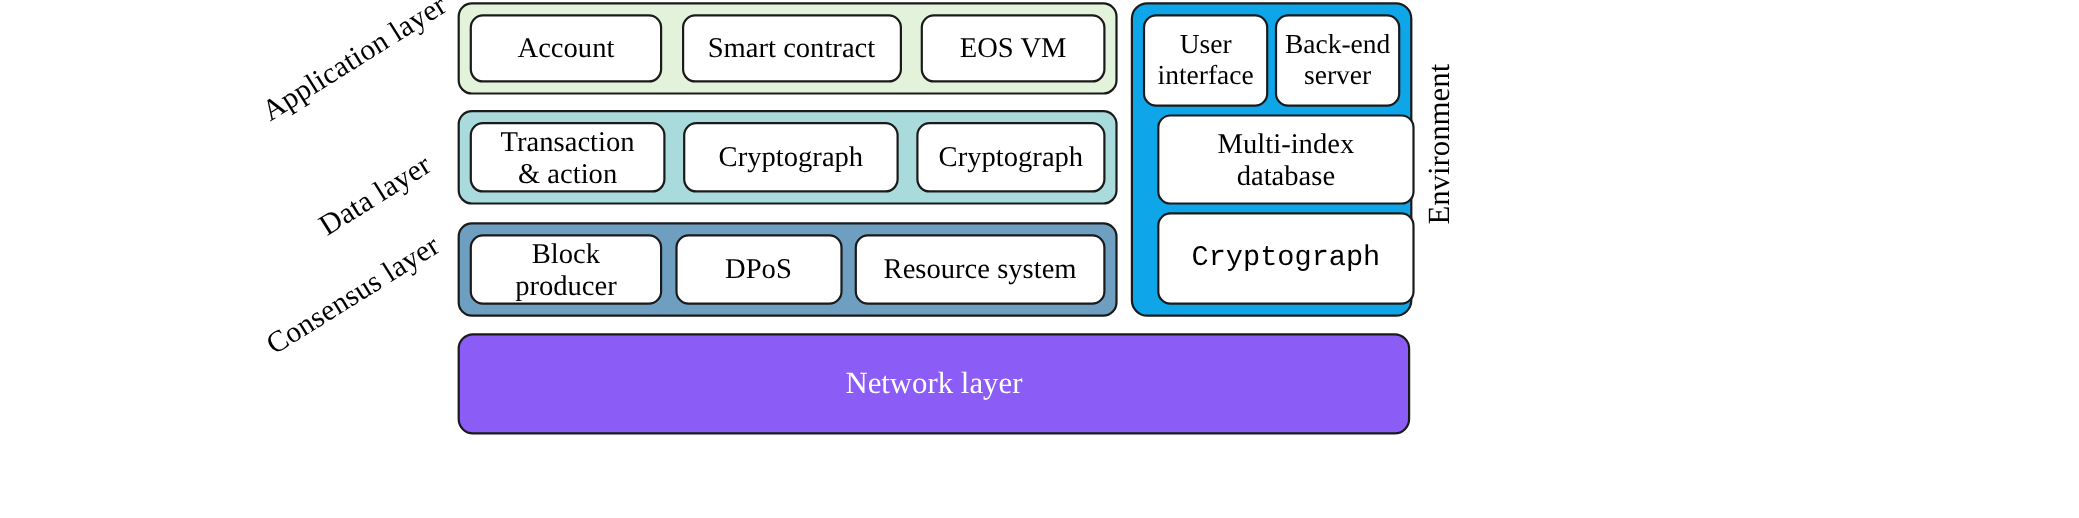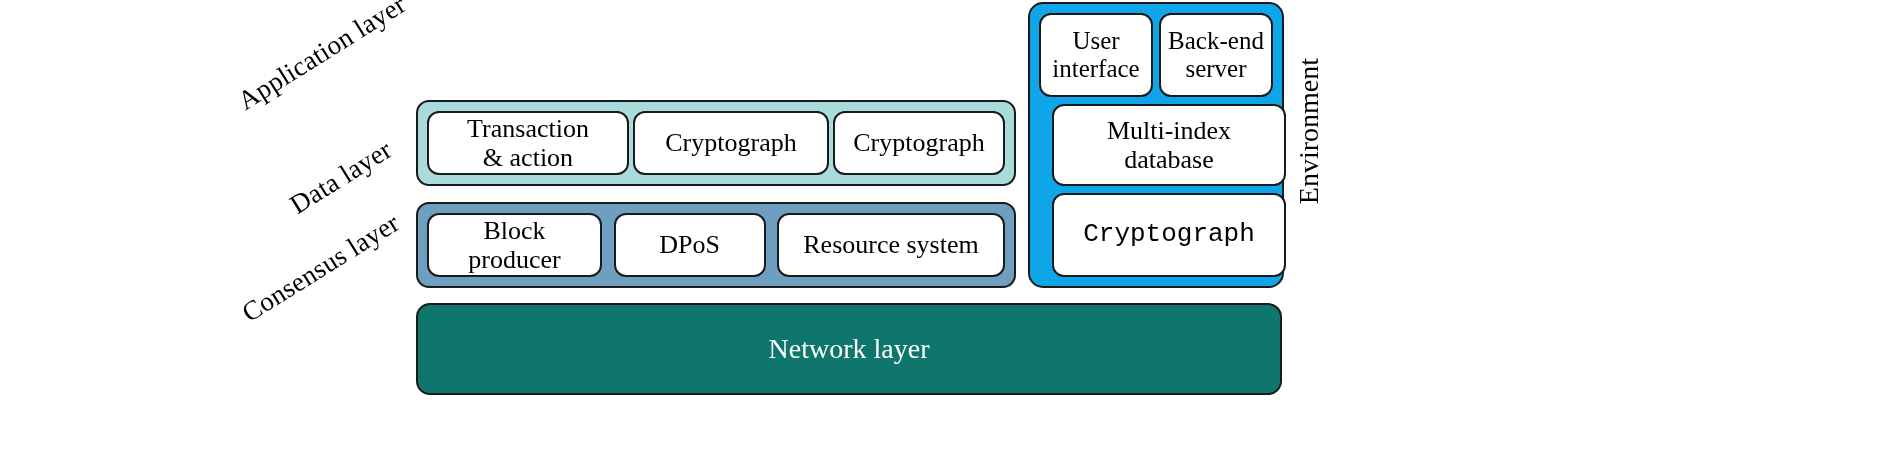--- a/index.html
+++ b/index.html
@@ -87,36 +87,36 @@
   #band-application .cell { height: 62px; }
   #band-data .cell        { height: 64px; }
   #band-consensus .cell   { height: 64px; }
 
   
   #cell-account        { width: 175px; }
   #cell-smart-contract { width: 200px; }
   #cell-eos-vm         { width: 168px; }
 
   
-  #cell-transaction-action { width: 202px; }
+  #cell-transaction-action { width: 178px; }
   #cell-notification       { width: 196px; }
   #cell-permission         { width: 172px; }
 
   
   #cell-dpos            { width: 152px; }
   #cell-block-producer  { width: 175px; }
   #cell-resource-system { width: 228px; }
 
   
   #band-network {
     left: 416px;
     top: 303px;
     width: 866px;
     height: 92px;
-    background: #0f766e;
+    background: #8b5cf6;
     justify-content: center;
     border-radius: 14px;
   }
   #network-label {
     color: #ffffff;
     font-size: 28px;
     text-align: center;
   }
 
   
@@ -164,20 +164,25 @@
 </style>
 </head>
 <body>
 
 <div id="diagram">
 
   <div class="layer-label" id="label-application">Application layer</div>
   <div class="layer-label" id="label-data">Data layer</div>
   <div class="layer-label" id="label-consensus">Consensus layer</div>
 
+  <div class="panel layer-band" id="band-application">
+    <div class="cell" id="cell-account">Account</div>
+    <div class="cell" id="cell-smart-contract">Smart contract</div>
+    <div class="cell" id="cell-eos-vm">EOS VM</div>
+  </div>
 
   <div class="panel layer-band" id="band-data">
     <div class="cell" id="cell-transaction-action">Transaction
 &amp; action</div>
     <div class="cell" id="cell-notification">Cryptograph</div>
     <div class="cell" id="cell-permission">Cryptograph</div>
   </div>
 
   <div class="panel layer-band" id="band-consensus">
     <div class="cell" id="cell-block-producer">Block

